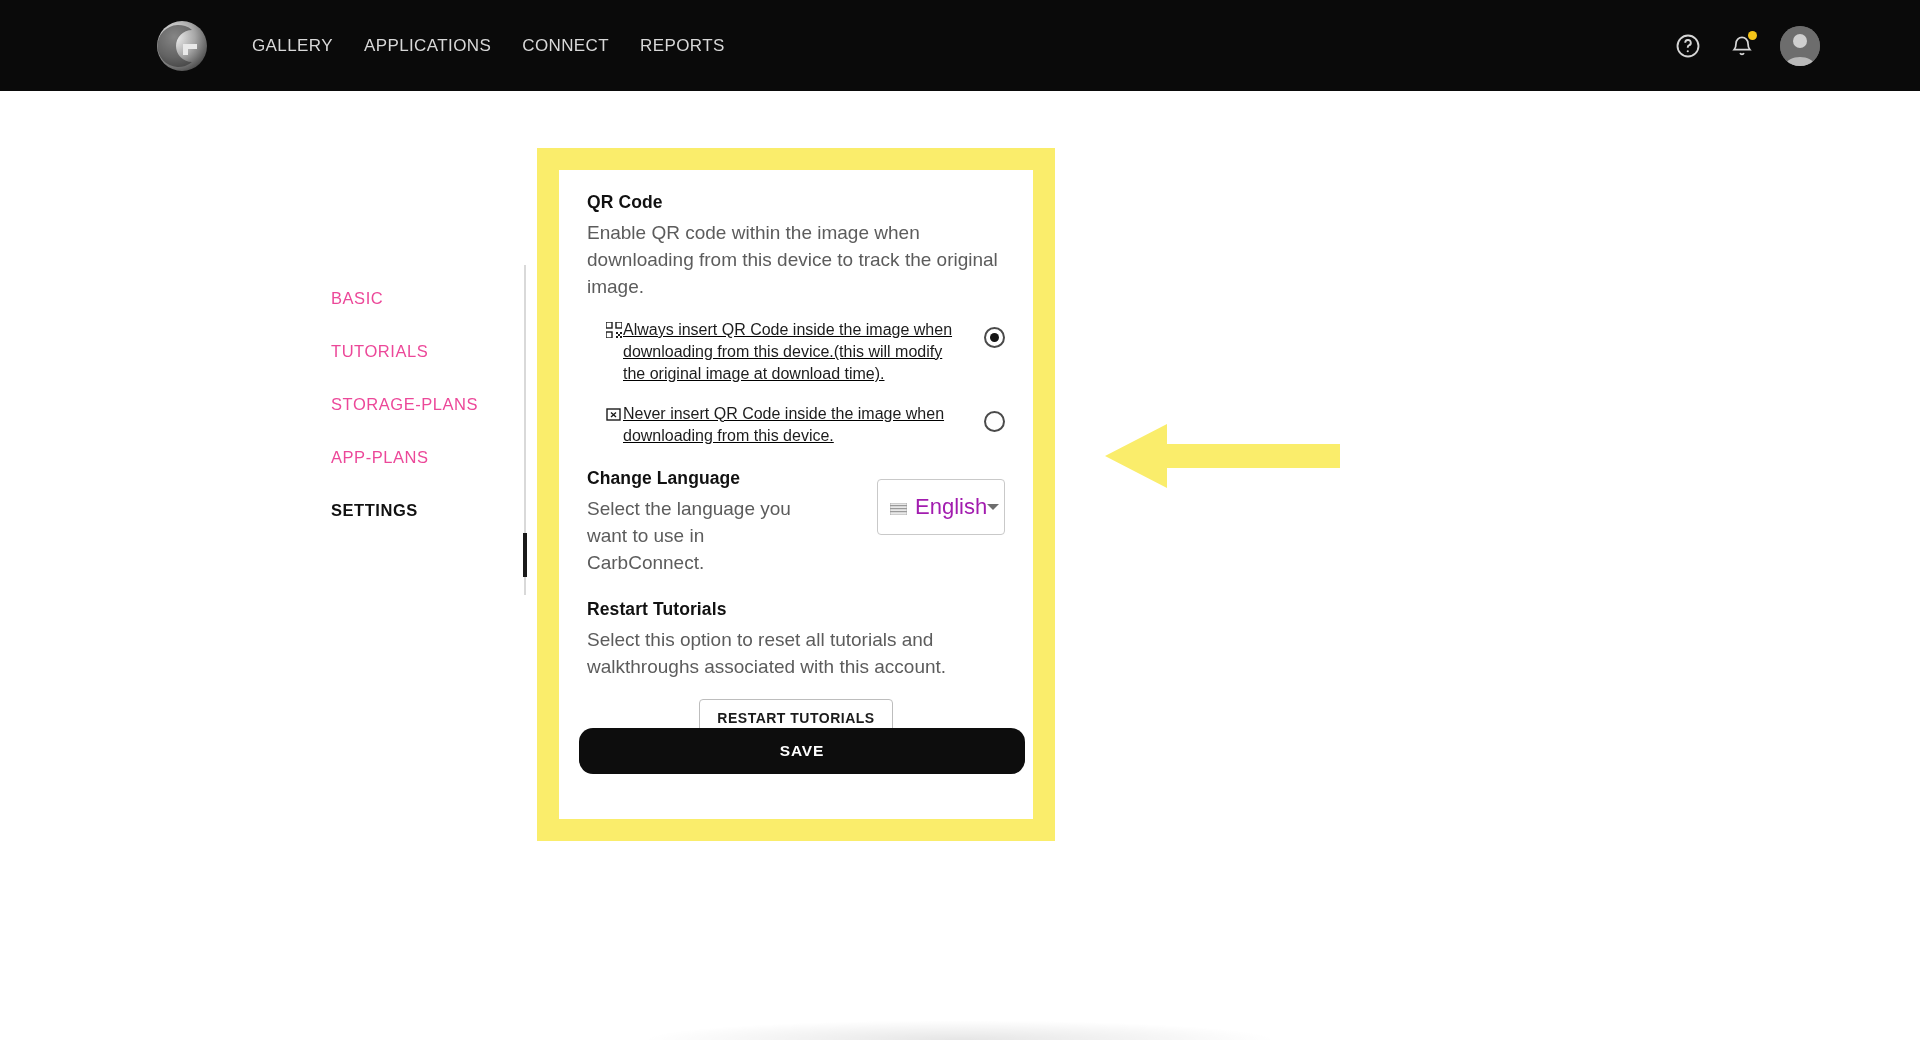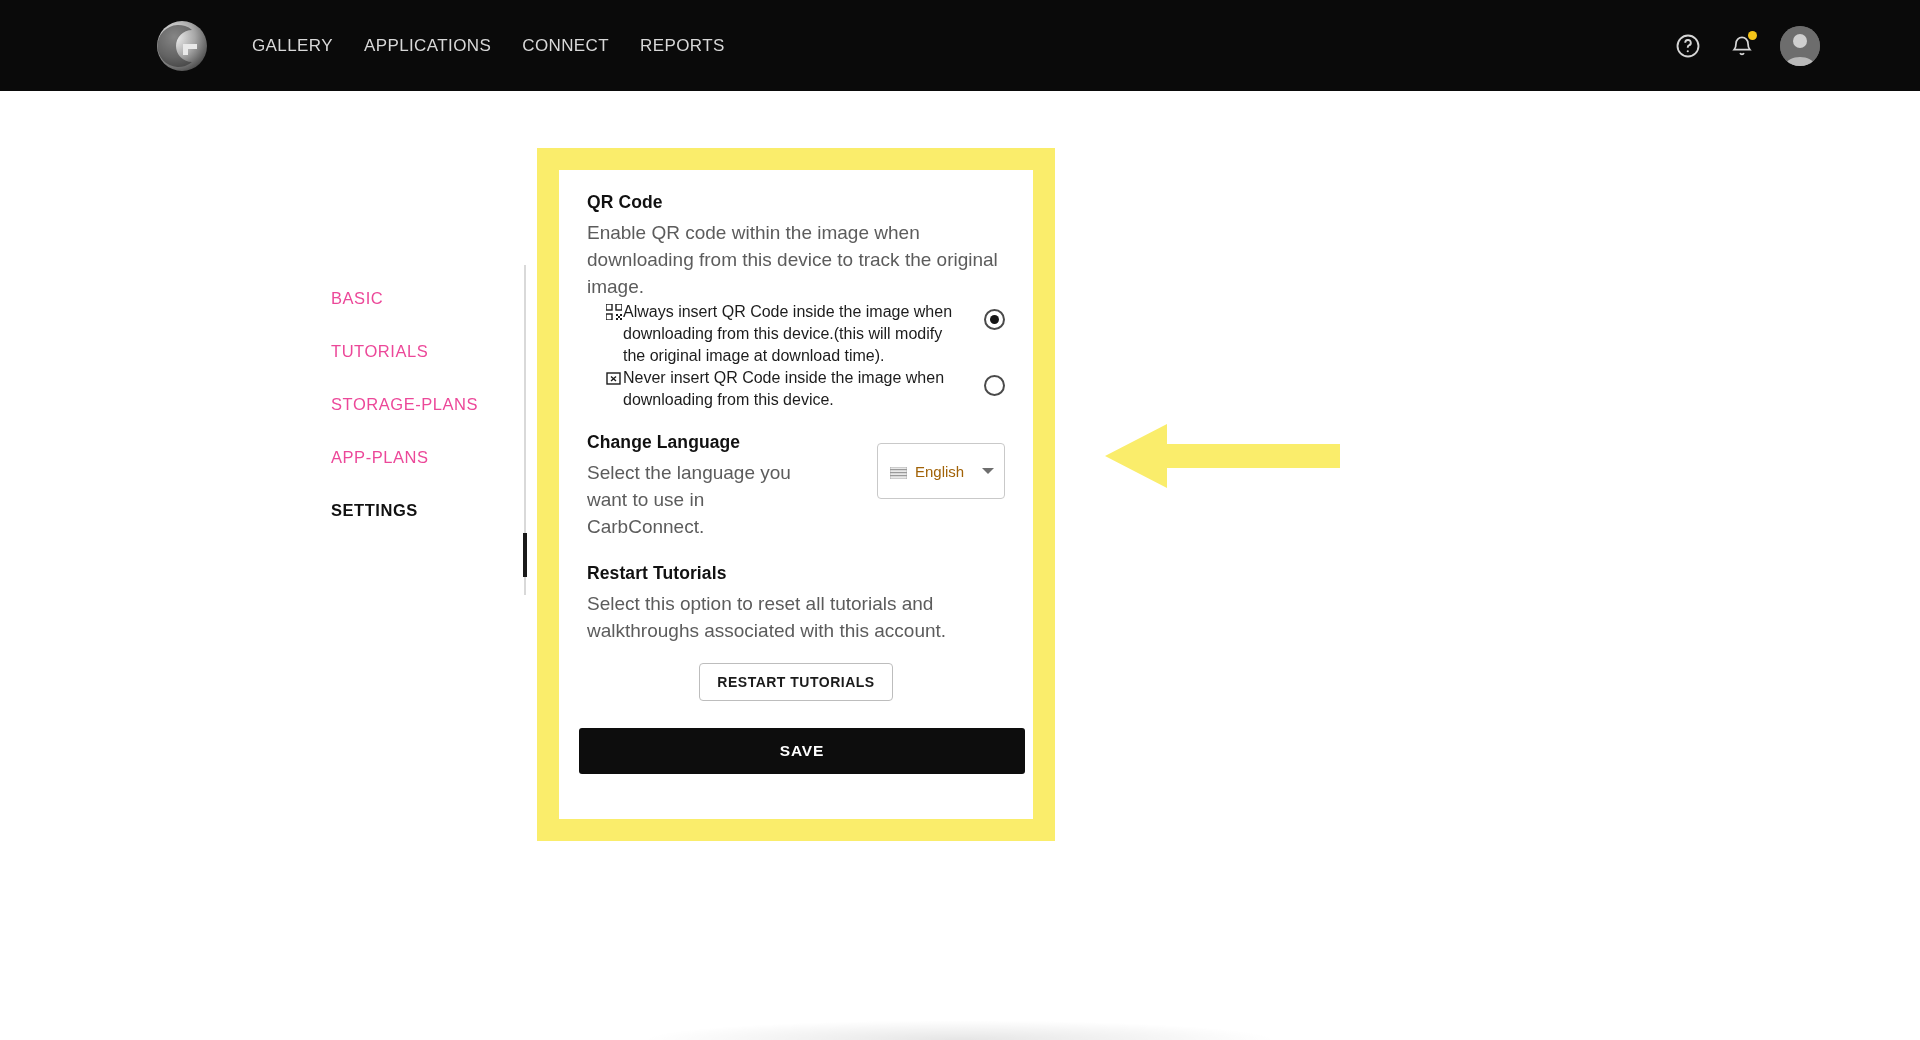--- a/index.html
+++ b/index.html
@@ -135,21 +135,22 @@
     font-size: 19px;
     color: #5c5c5c;
     line-height: 1.42;
     margin: 0;
     max-width: 450px;
   }
 
   .option-row {
     display: flex;
     align-items: flex-start;
-    margin-top: 0;
+    margin-top: 18px;
+    text-decoration: underline;
   }
   .option-text-wrap {
     flex: 1;
     display: flex;
     align-items: flex-start;
     padding-left: 19px;
   }
   .qr-mini {
     margin-right: 1px;
     margin-top: 3px;
@@ -198,22 +199,22 @@
     margin-top: 11px;
     cursor: pointer;
     position: relative;
   }
   .lang-flag {
     width: 17px; height: 12px;
     margin-right: 8px;
     flex: none;
   }
   .lang-label {
-    font-size: 15px;
-    color: #a16207;
+    font-size: 22px;
+    color: #a21caf;
     flex: 1;
   }
   .caret {
     width: 0; height: 0;
     border-left: 6px solid transparent;
     border-right: 6px solid transparent;
     border-top: 6px solid #6e6e6e;
   }
 
   .restart-block { margin-top: 22px; }
@@ -237,21 +238,21 @@
     left: 12px; right: 0;
     bottom: 45px;
     margin: 0 auto;
     width: 446px; height: 46px;
     background: #0d0d0d;
     color: #ffffff;
     font-size: 15.5px;
     font-weight: bold;
     letter-spacing: 0.9px;
     border: none;
-    border-radius: 3px;
+    border-radius: 14px;
     cursor: pointer;
     font-family: "Liberation Sans", sans-serif;
   }
 
   
   .arrow {
     position: absolute;
     left: 1105px; top: 420px;
     width: 235px; height: 72px;
   }

